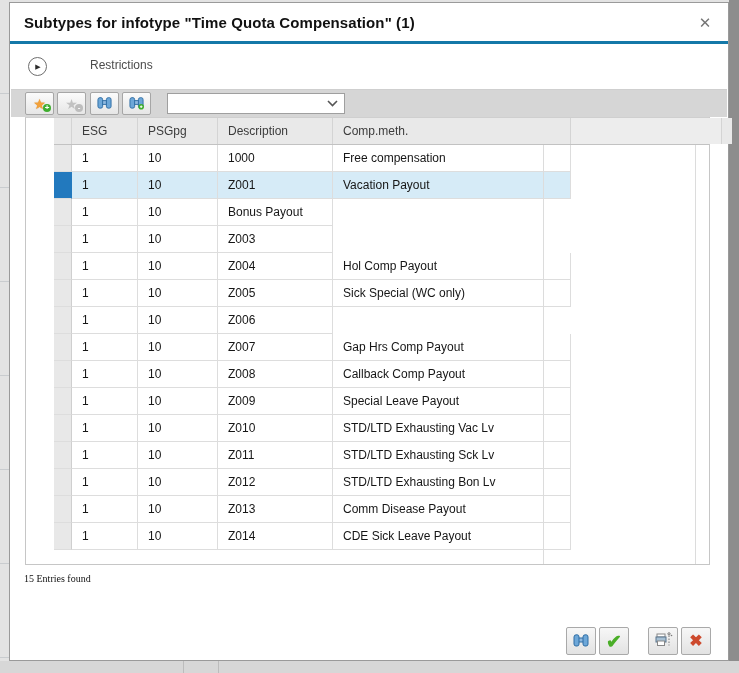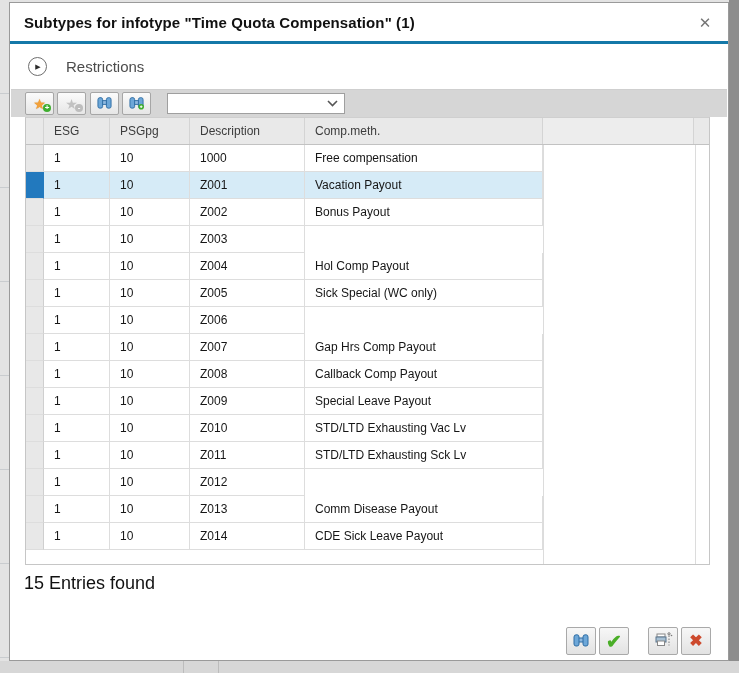--- a/index.html
+++ b/index.html
@@ -23,21 +23,21 @@
   .close-btn { position:absolute; right:12px; top:9px; width:22px; height:22px; border:none;
                background:transparent; color:#757575; font-size:15px; cursor:pointer;
                font-family:"Liberation Sans",sans-serif; }
 
   
   .restr { position:relative; height:45px; }
   .expander { position:absolute; left:18px; top:13px; width:19px; height:19px; border-radius:50%;
               border:1px solid #6e6e6e; background:#fff; cursor:pointer;
               display:flex; align-items:center; justify-content:center; padding:0; }
   .expander .tri { font-size:7px; color:#2b2b2b; line-height:1; margin-left:1px; }
-  .restr-label { position:absolute; left:56px; top:14px; font-size:15px; color:#4c4c4c; }
+  .restr-label { position:absolute; left:80px; top:14px; font-size:12px; color:#4c4c4c; }
   .divider { border-bottom:1px solid #cfcfcf; margin:0 1px; }
 
   
   .toolbar { height:27px; background:#d6d6d6; margin:0 1px; padding:2px 0 2px 14px;
              display:flex; align-items:center; }
   .tbtn { width:29px; height:23px; margin-right:3px; border:1px solid #a6a6a6; border-radius:2px;
           background:linear-gradient(#fbfbfb,#e6e6e6); display:inline-flex; align-items:center;
           justify-content:center; position:relative; cursor:pointer; padding:0; }
   .tbtn.gap { margin-right:4px; }
   .star { color:#f3a13a; font-size:14px; line-height:1; text-shadow:0 0 1px #c87f1d; }
@@ -46,42 +46,42 @@
            background:#3fae2f; color:#fff; font-size:8px; line-height:8px; text-align:center;
            font-weight:bold; }
   .badge.off { background:#bdbdbd; }
   .combo { width:178px; height:21px; margin-left:13px; background:#fff; border:1px solid #9f9f9f;
            display:inline-flex; align-items:center; cursor:pointer; }
   .combo-value { flex:1; font-size:12px; padding-left:5px; color:#222; }
   .combo-arrow { padding:0 6px 0 0; display:flex; }
 
   
   .table { position:relative; margin-left:15px; width:685px; border:1px solid #c6c6c6;
-           border-top:1px solid #cfcfcf; }
+           border-top:1px solid #cfcfcf;padding-left:28px; }
   .thead { display:grid; grid-template-columns:18px 66px 80px 115px 238px 151px auto;
            height:27px; background:#e9e9e9; border-bottom:1px solid #c2c2c2; }
   .hcell { font-size:12px; color:#3c3c3c; display:flex; align-items:center; padding-left:10px;
            border-right:1px solid #d4d4d4; }
   .hcell.sel { padding-left:0; }
   .hcell.filler { background:#ededed; }
   .hcell.last { border-right:none; background:#e9e9e9; }
   .tbody { position:relative; background:#fff; }
   .row { display:grid; grid-template-columns:18px 66px 80px 115px 238px; width:518px;
          height:27px; cursor:pointer; }
   .cell { font-size:12px; color:#161616; display:flex; align-items:center; padding-left:10px;
           border-right:1px solid #ddd; border-bottom:1px solid #ddd; background:#fff;
           white-space:nowrap; overflow:hidden; }
   .cell.selcol { background:#e8e8e8; padding-left:0; border-right:1px solid #cfcfcf; }
   .row.selected .cell { background:#d6ebf7; }
   .row.selected .cell.selcol { background:#2279be; border-right-color:#2279be; }
   .strip { height:14px; background:#fff; }
   .vline { position:absolute; top:27px; bottom:0; width:1px; background:#dcdcdc; }
   .v1 { left:517px; } .v2 { left:669px; }
 
-  .entries { margin:8px 0 0 14px; font-size:18px; color:#111; }
+  .entries { margin:8px 0 0 14px; font-size:10px; color:#111;font-family:Liberation Serif, serif; }
 
   
   .actions { position:absolute; right:17px; bottom:5px; display:flex; align-items:center; }
   .act { width:30px; height:28px; border:1px solid #a9a9a9; border-radius:2px; margin-left:3px;
          background:linear-gradient(#f7f7f7,#e2e2e2); display:flex; align-items:center;
          justify-content:center; cursor:pointer; position:relative; padding:0; }
   .act.print { margin-left:19px; }
   .check { color:#4aae27; font-size:19px; font-weight:bold; line-height:1; }
   .cross { color:#cd4a2d; font-size:16px; font-weight:bold; line-height:1; }
 </style>
@@ -173,21 +173,20 @@
           <div class="cell">1</div>
           <div class="cell">10</div>
           <div class="cell">Z001</div>
           <div class="cell">Vacation Payout</div>
         </div>
 
         <div class="row">
           <div class="cell selcol"></div>
           <div class="cell">1</div>
           <div class="cell">10</div>
-          <div class="cell">Z002</div>
           <div class="cell">Bonus Payout</div>
         </div>
 
         <div class="row">
           <div class="cell selcol"></div>
           <div class="cell">1</div>
           <div class="cell">10</div>
           <div class="cell">Z003</div>
         </div>
 
@@ -252,20 +251,21 @@
           <div class="cell">10</div>
           <div class="cell">Z011</div>
           <div class="cell">STD/LTD Exhausting Sck Lv</div>
         </div>
 
         <div class="row">
           <div class="cell selcol"></div>
           <div class="cell">1</div>
           <div class="cell">10</div>
           <div class="cell">Z012</div>
+          <div class="cell">STD/LTD Exhausting Bon Lv</div>
         </div>
 
         <div class="row">
           <div class="cell selcol"></div>
           <div class="cell">1</div>
           <div class="cell">10</div>
           <div class="cell">Z013</div>
           <div class="cell">Comm Disease Payout</div>
         </div>
 

